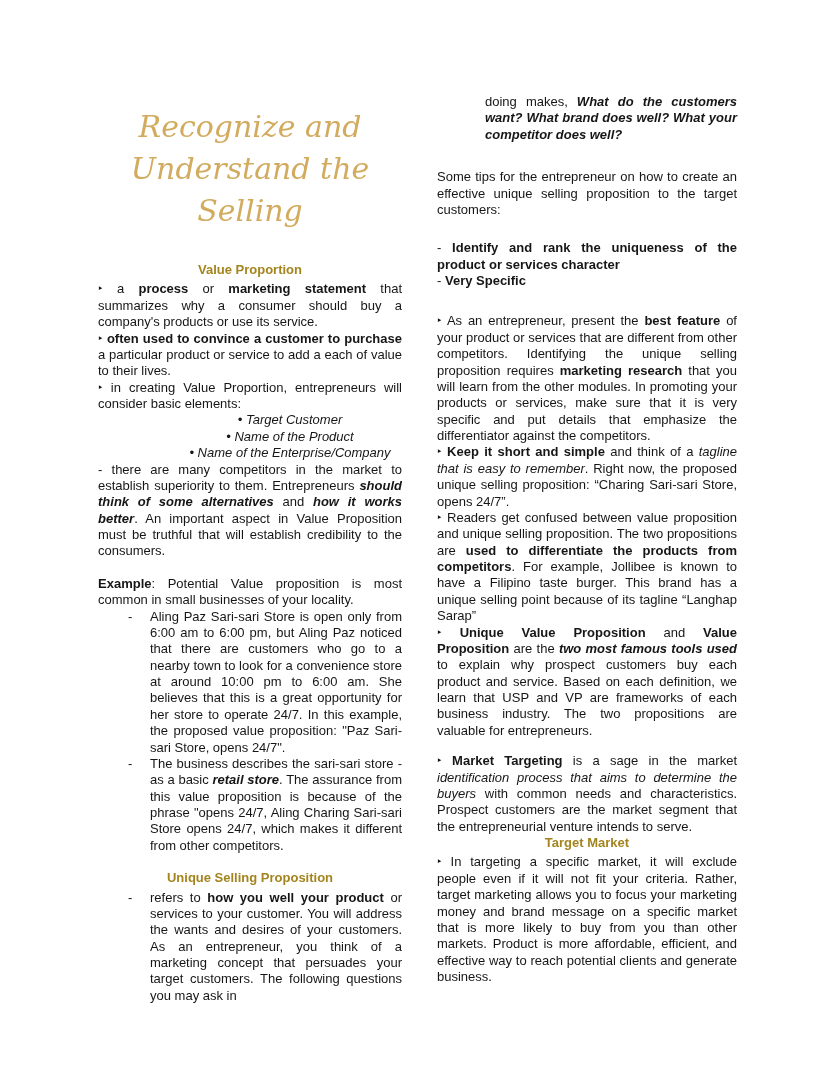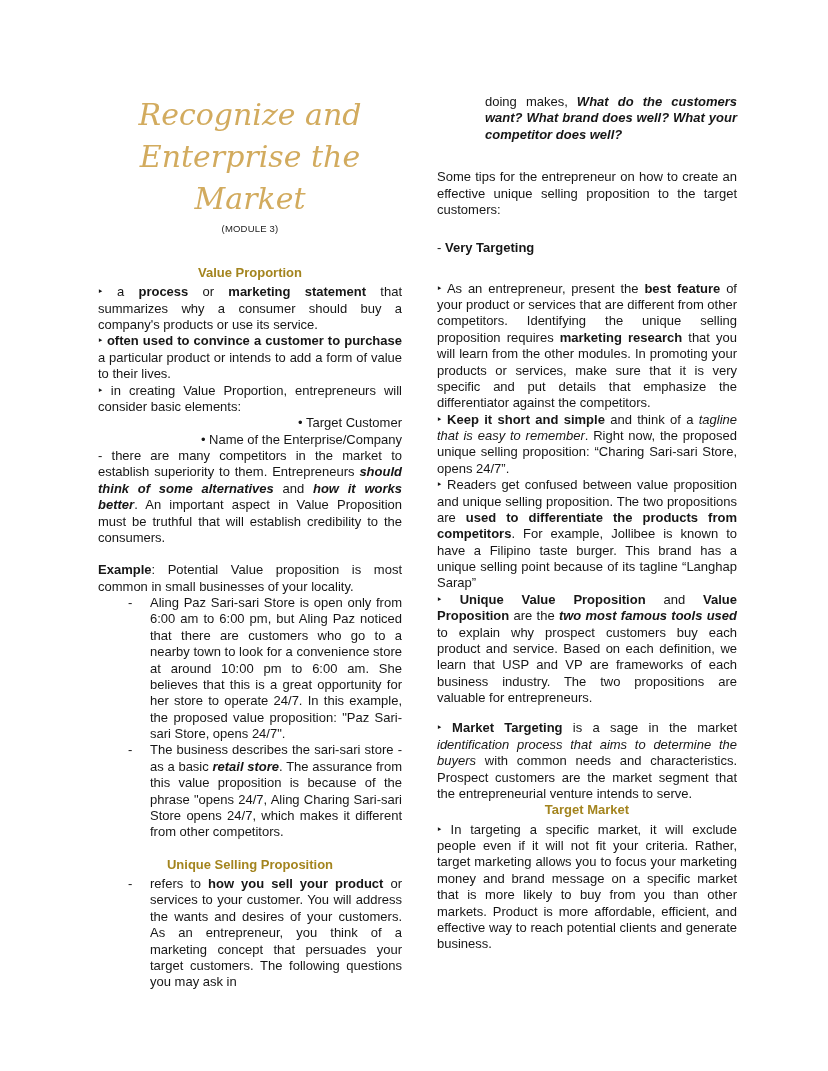--- a/index.html
+++ b/index.html
@@ -10,94 +10,95 @@
     background: #ffffff;
     box-sizing: border-box;
     padding: 94px 0 0 98px;
     font-family: "Liberation Sans", sans-serif;
     font-size: 13px;
     line-height: 1.26;
     color: #161616;
     overflow: hidden;
   }
   .columns { display: flex; gap: 35px; }
-  .col.left  { width: 304px; flex: 0 0 304px; }
+  .col.left  { width: 304px; flex: 0 0 304px; margin-top: 12px; }
   .col.right { width: 300px; flex: 0 0 300px; }
 
   .title-block { text-align: center; margin-bottom: 30px; }
   .title-line {
     font-family: "DejaVu Serif", serif;
     font-style: italic;
     font-size: 30px;
     line-height: 1.4;
     color: var(--title-gold, #d2ab5e);
   }
   .subtitle { font-size: 9.5px; color: #222; margin-top: 3px; letter-spacing: 0.2px; }
 
   .blk { text-align: justify; }
   .blk.heading {
     color: var(--heading-gold, #a3841e);
     font-weight: bold;
     text-align: center;
     margin-bottom: 3px;
   }
-  .blk.dot { padding-left: 80px; text-align: right; }
+  .blk.dot { padding-left: 80px; text-align: center; font-style: italic; }
   .blk.para-indent { padding-left: 48px; }
   .blk.dash { display: flex; padding-left: 30px; }
   .dash .marker { flex: 0 0 22px; }
   .dash .dash-body { flex: 1 1 auto; text-align: justify; }
 
   .b { font-weight: bold; }
   .i { font-style: italic; }
   .gap { width: 100%; }
 </style>
 </head>
 <body>
 
 <div class="page">
   <div class="columns">
     <div class="col left">
       <div class="title-block">
         <div class="title-line">Recognize and</div>
-        <div class="title-line">Enterprise the Market</div>
-        <div class="subtitle">(MODULE 3)</div>
+        <div class="title-line">Understand the Selling</div>
       </div>
       <div class="blocks">
           <div class="blk heading"><span>Value Proportion</span></div>
           <div class="blk para"><span>‣ a </span><span class="b">process</span><span> or </span><span class="b">marketing statement</span><span> that summarizes why a consumer should buy a company's products or use its service.</span></div>
-          <div class="blk para"><span>‣ </span><span class="b">often used to convince a customer to purchase</span><span> a particular product or intends to add a form of value to their lives.</span></div>
+          <div class="blk para"><span>‣ </span><span class="b">often used to convince a customer to purchase</span><span> a particular product or service to add a each of value to their lives.</span></div>
           <div class="blk para"><span>‣ in creating Value Proportion, entrepreneurs will consider basic elements:</span></div>
           <div class="blk dot"><span>• Target Customer</span></div>
+          <div class="blk dot"><span>• Name of the Product</span></div>
           <div class="blk dot"><span>• Name of the Enterprise/Company</span></div>
           <div class="blk para"><span>- there are many competitors in the market to establish superiority to them. Entrepreneurs </span><span class="b i">should think of some alternatives</span><span> and </span><span class="b i">how it works better</span><span>. An important aspect in Value Proposition must be truthful that will establish credibility to the consumers.</span></div>
           <div class="gap" style="height: 16px;"></div>
           <div class="blk para"><span class="b">Example</span><span>: Potential Value proposition is most common in small businesses of your locality.</span></div>
           <div class="blk dash">
             <span class="marker">-</span>
             <span class="dash-body"><span>Aling Paz Sari-sari Store is open only from 6:00 am to 6:00 pm, but Aling Paz noticed that there are customers who go to a nearby town to look for a convenience store at around 10:00 pm to 6:00 am. She believes that this is a great opportunity for her store to operate 24/7. In this example, the proposed value proposition: "Paz Sari-sari Store, opens 24/7".</span></span>
           </div>
           <div class="blk dash">
             <span class="marker">-</span>
             <span class="dash-body"><span>The business describes the sari-sari store - as a basic </span><span class="b i">retail store</span><span>. The assurance from this value proposition is because of the phrase "opens 24/7, Aling Charing Sari-sari Store opens 24/7, which makes it different from other competitors.</span></span>
           </div>
           <div class="gap" style="height: 16px;"></div>
           <div class="blk heading"><span>Unique Selling Proposition</span></div>
           <div class="blk dash">
             <span class="marker">-</span>
-            <span class="dash-body"><span>refers to </span><span class="b">how you sell your product</span><span> or services to your customer. You will address the wants and desires of your customers. As an entrepreneur, you think of a marketing concept that persuades your target customers. The following questions you may ask in</span></span>
+            <span class="dash-body"><span>refers to </span><span class="b">how you well your product</span><span> or services to your customer. You will address the wants and desires of your customers. As an entrepreneur, you think of a marketing concept that persuades your target customers. The following questions you may ask in</span></span>
           </div>
         </div>
     </div>
     <div class="col right">
       <div class="blocks">
           <div class="blk para-indent"><span>doing makes, </span><span class="b i">What do the customers want? What brand does well? What your competitor does well?</span></div>
           <div class="gap" style="height: 26px;"></div>
           <div class="blk para"><span>Some tips for the entrepreneur on how to create an effective unique selling proposition to the target customers:</span></div>
           <div class="gap" style="height: 22px;"></div>
-          <div class="blk para"><span>- </span><span class="b">Very Targeting</span></div>
+          <div class="blk para"><span>- </span><span class="b">Identify and rank the uniqueness of the product or services character</span></div>
+          <div class="blk para"><span>- </span><span class="b">Very Specific</span></div>
           <div class="gap" style="height: 24px;"></div>
           <div class="blk para"><span>‣ As an entrepreneur, present the </span><span class="b">best feature</span><span> of your product or services that are different from other competitors. Identifying the unique selling proposition requires </span><span class="b">marketing research</span><span> that you will learn from the other modules. In promoting your products or services, make sure that it is very specific and put details that emphasize the differentiator against the competitors.</span></div>
           <div class="blk para"><span>‣ </span><span class="b">Keep it short and simple</span><span> and think of a </span><span class="i">tagline that is easy to remember</span><span>. Right now, the proposed unique selling proposition: “Charing Sari-sari Store, opens 24/7”.</span></div>
           <div class="blk para"><span>‣ Readers get confused between value proposition and unique selling proposition. The two propositions are </span><span class="b">used to differentiate the products from competitors</span><span>. For example, Jollibee is known to have a Filipino taste burger. This brand has a unique selling point because of its tagline “Langhap Sarap”</span></div>
           <div class="blk para"><span>‣ </span><span class="b">Unique Value Proposition</span><span> and </span><span class="b">Value Proposition</span><span> are the </span><span class="b i">two most famous tools used</span><span> to explain why prospect customers buy each product and service. Based on each definition, we learn that USP and VP are frameworks of each business industry. The two propositions are valuable for entrepreneurs.</span></div>
           <div class="gap" style="height: 14px;"></div>
           <div class="blk para"><span>‣ </span><span class="b">Market Targeting</span><span> is a sage in the market </span><span class="i">identification process that aims to determine the buyers</span><span> with common needs and characteristics. Prospect customers are the market segment that the entrepreneurial venture intends to serve.</span></div>
           <div class="blk heading"><span>Target Market</span></div>
           <div class="blk para"><span>‣ In targeting a specific market, it will exclude people even if it will not fit your criteria. Rather, target marketing allows you to focus your marketing money and brand message on a specific market that is more likely to buy from you than other markets. Product is more affordable, efficient, and effective way to reach potential clients and generate business.</span></div>
         </div>

